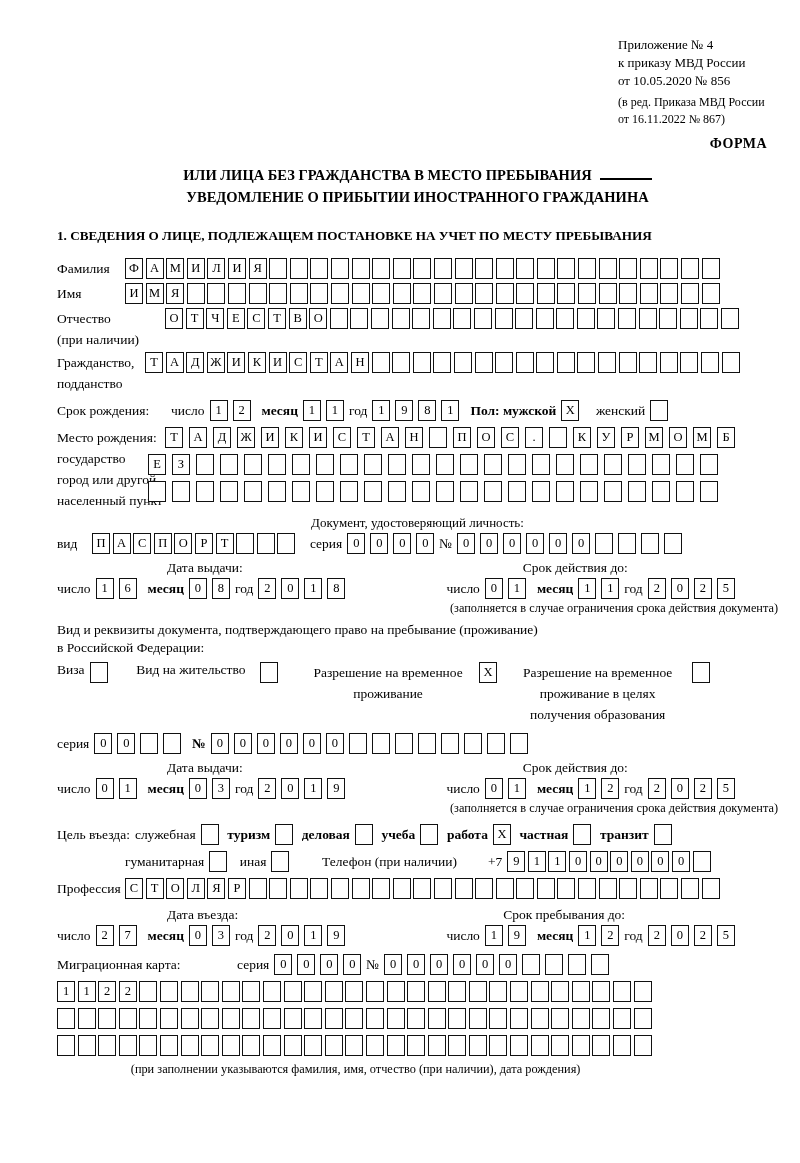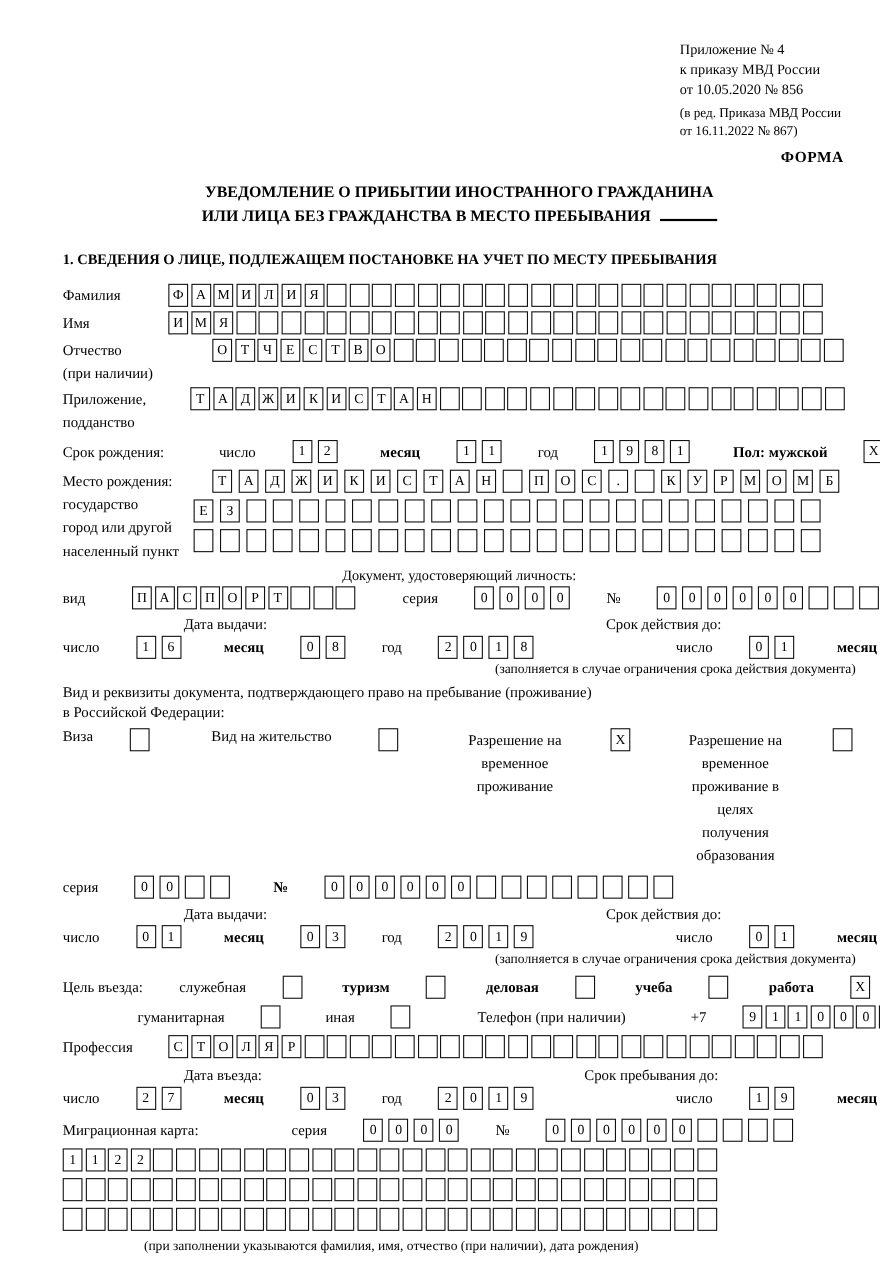--- a/index.html
+++ b/index.html
@@ -8,21 +8,21 @@
     font-family:"Liberation Serif","DejaVu Serif",serif;
     position:relative;box-sizing:border-box;
     padding:36px 22px 0 57px;overflow:hidden;
   }
   .hdr{margin-left:561px;font-size:13px;line-height:18px;}
   .hdr-small{font-size:12px;line-height:17px;margin-top:4px;}
   .forma{text-align:right;font-weight:bold;font-size:14px;margin-top:8px;margin-right:11px;letter-spacing:.5px;}
   .title{text-align:center;font-weight:bold;font-size:14.5px;line-height:22px;margin-top:12px;}
   .uline{display:inline-block;width:52px;border-bottom:2px solid #000;margin-left:8px;}
   .sec1{font-weight:bold;font-size:13.2px;margin-top:20px;}
-  .row{display:flex;align-items:center;margin-top:4px;gap:28px;}
+  .row{display:flex;align-items:center;margin-top:4px;}
   .row.top{align-items:flex-start;}
   .lbl{font-size:13.5px;flex-shrink:0;}
   .lblcol{font-size:13.5px;line-height:21px;flex-shrink:0;}
   .col{display:flex;flex-direction:column;}
   .cells{display:flex;flex-wrap:nowrap;}
   .cell{
     width:16px;height:19px;border:1.6px solid #111;margin-right:2.6px;
     display:flex;align-items:center;justify-content:center;
     font-size:12.5px;flex-shrink:0;background:#fff;
   }
@@ -54,22 +54,22 @@
     <div>от 10.05.2020 № 856</div>
     <div class="hdr-small">
       <div>(в ред. Приказа МВД России</div>
       <div>от 16.11.2022 № 867)</div>
     </div>
   </div>
 
   <div class="forma">ФОРМА</div>
 
   <div class="title">
+    <div><span>ИЛИ ЛИЦА БЕЗ ГРАЖДАНСТВА В МЕСТО ПРЕБЫВАНИЯ</span><span class="uline"></span></div>
     <div>УВЕДОМЛЕНИЕ О ПРИБЫТИИ ИНОСТРАННОГО ГРАЖДАНИНА</div>
-    <div><span>ИЛИ ЛИЦА БЕЗ ГРАЖДАНСТВА В МЕСТО ПРЕБЫВАНИЯ</span><span class="uline"></span></div>
   </div>
 
   <div class="sec1">1. СВЕДЕНИЯ О ЛИЦЕ, ПОДЛЕЖАЩЕМ ПОСТАНОВКЕ НА УЧЕТ ПО МЕСТУ ПРЕБЫВАНИЯ</div>
 
   <div class="row mt14">
     <div class="lbl" style="width:68px">Фамилия</div>
     <div class="cells">
         <div class="cell">Ф</div>
         <div class="cell">А</div>
         <div class="cell">М</div>
@@ -169,21 +169,21 @@
         <div class="cell"></div>
         <div class="cell"></div>
         <div class="cell"></div>
         <div class="cell"></div>
         <div class="cell"></div>
       </div>
   </div>
 
   <div class="row top mt2">
     <div class="lblcol" style="width:88px">
-      <div>Приложение,</div>
+      <div>Гражданство,</div>
       <div>подданство</div>
     </div>
     <div class="cells">
         <div class="cell">Т</div>
         <div class="cell">А</div>
         <div class="cell">Д</div>
         <div class="cell">Ж</div>
         <div class="cell">И</div>
         <div class="cell">К</div>
         <div class="cell">И</div>

